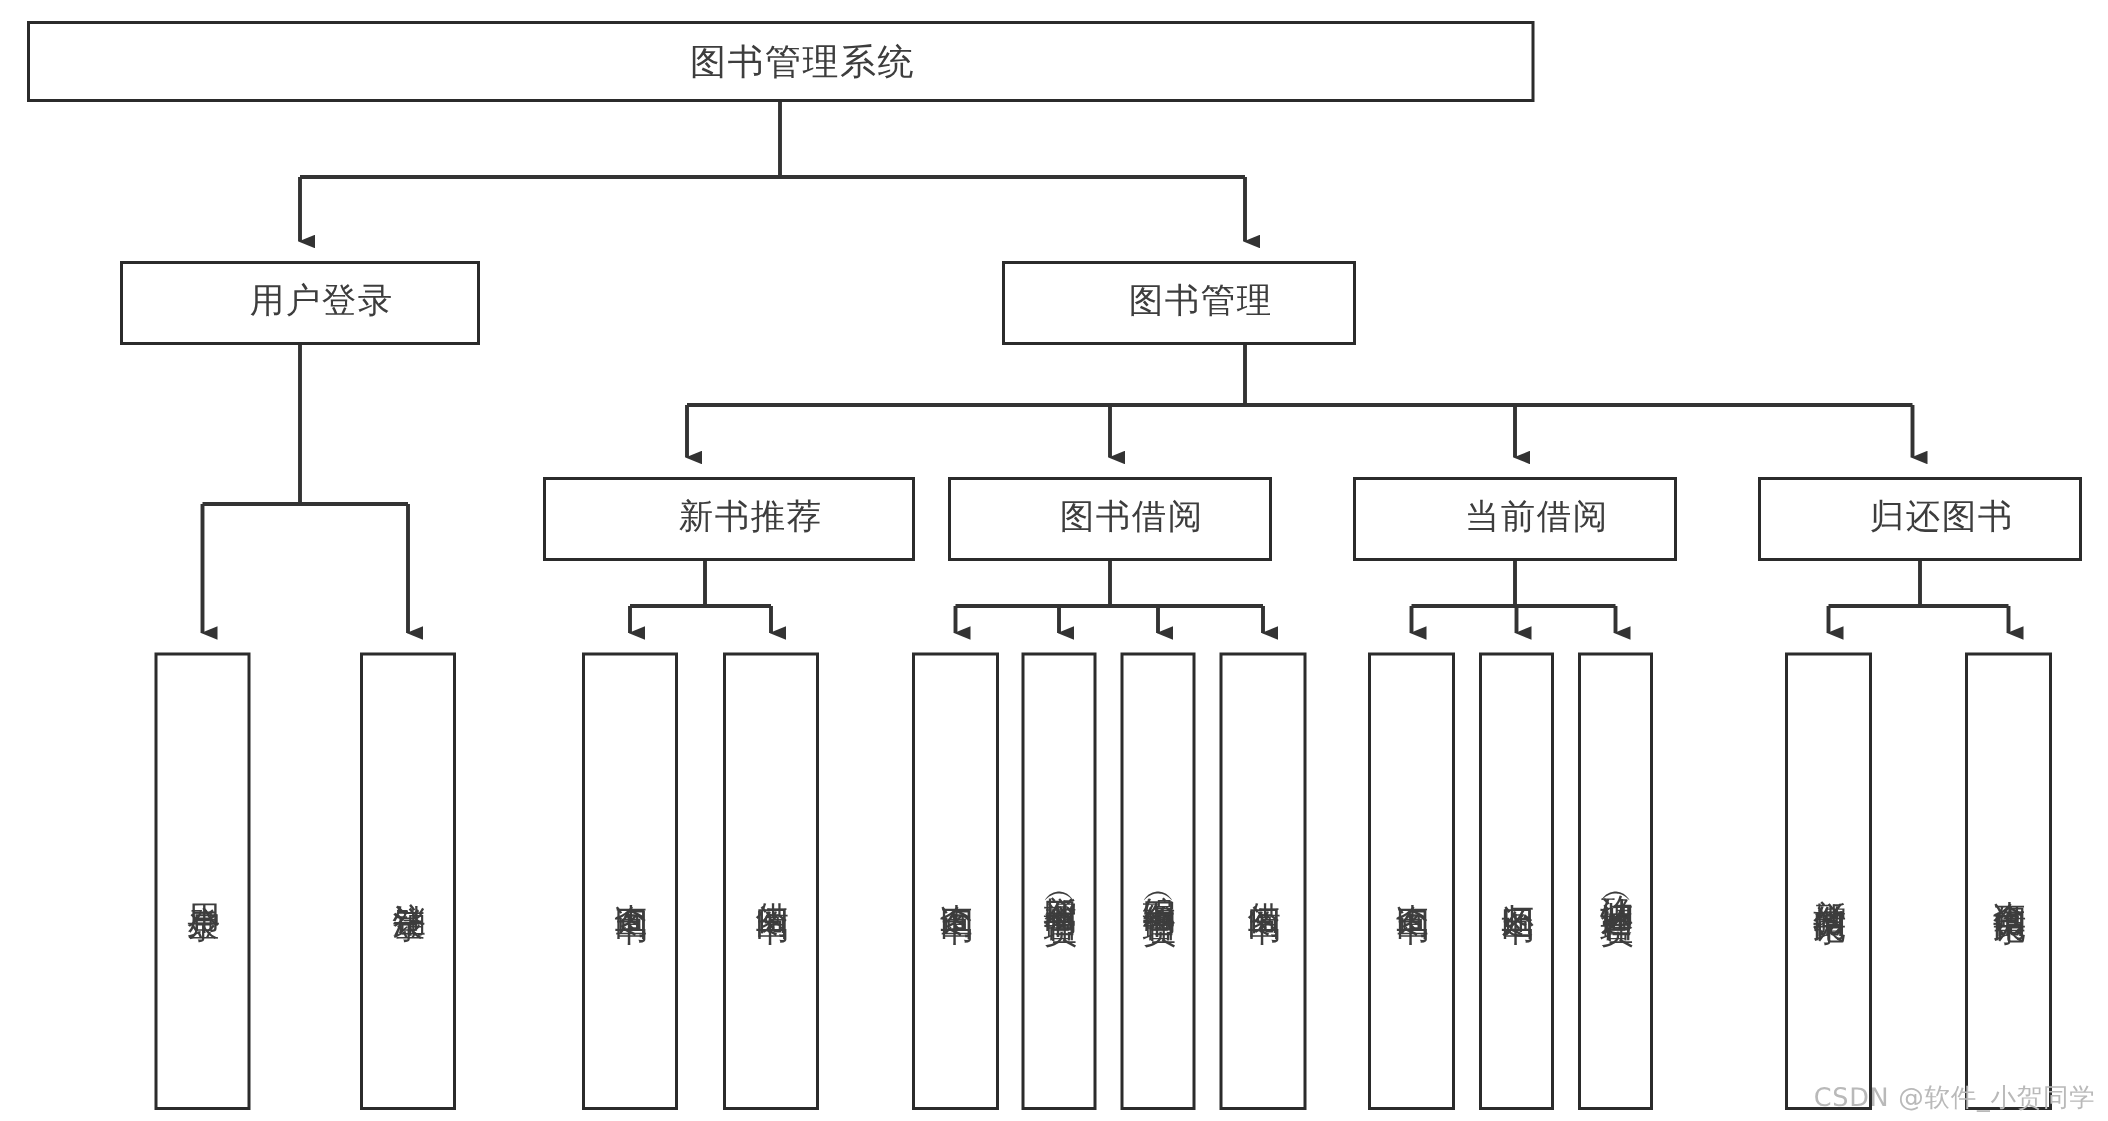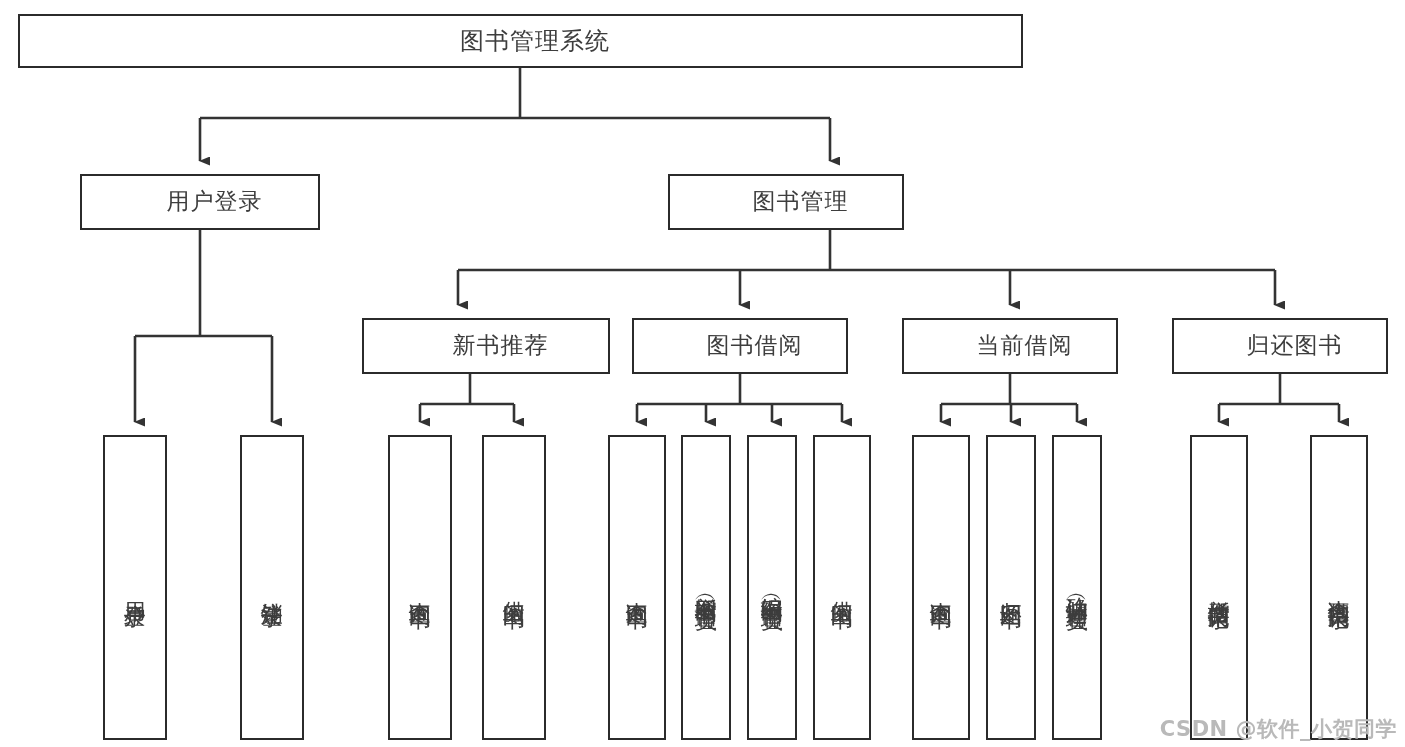--- a/index.html
+++ b/index.html
@@ -57,25 +57,24 @@
     line-height: 1.16;
     letter-spacing: 2px;
     color: #3d3d3d;
     text-align: center;
     white-space: nowrap;
   }
   .watermark {
     position: absolute;
     right: 8px;
     bottom: 4px;
-    font-size: 21px;
+    font-size: 17px;
     color: #b9b9b9;
     letter-spacing: 0.5px;
     white-space: nowrap;
-    font-weight: bold;
   }
 </style>
 </head>
 <body>
 
 <div id="stage">
 
   <svg id="wires" viewBox="0 0 1405 747" xmlns="http://www.w3.org/2000/svg">
     <defs>
       <marker id="arrowhead" markerWidth="9" markerHeight="11" refX="4.5" refY="10" orient="auto" markerUnits="userSpaceOnUse">

